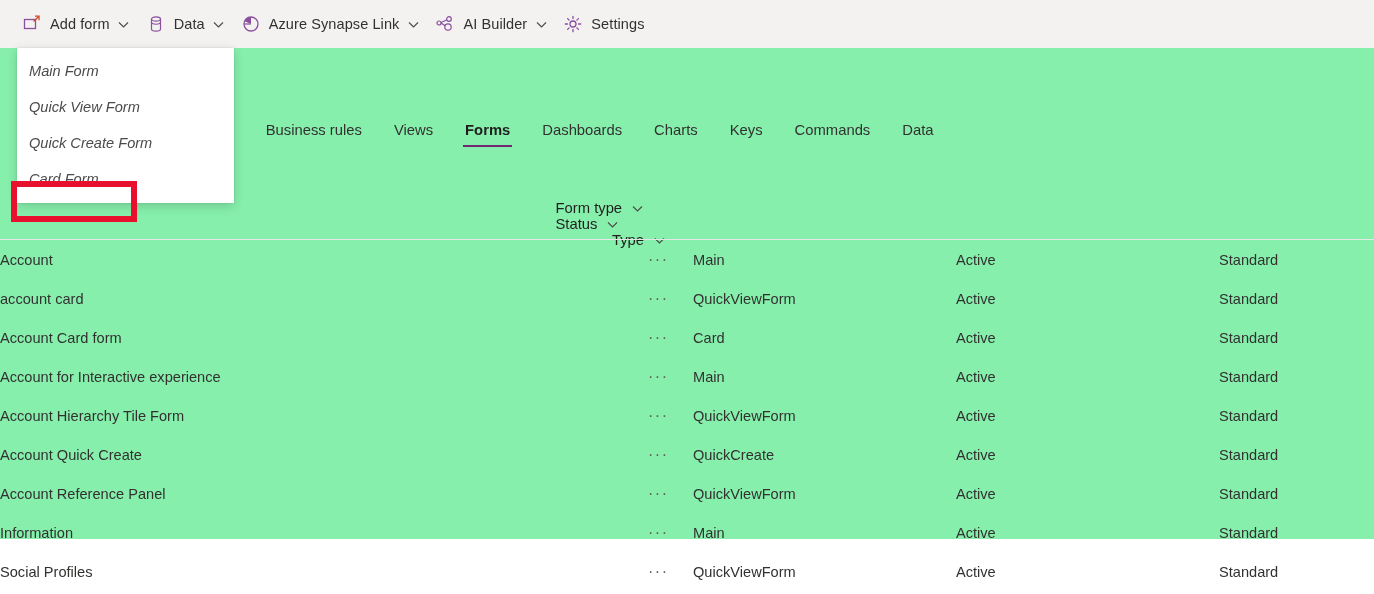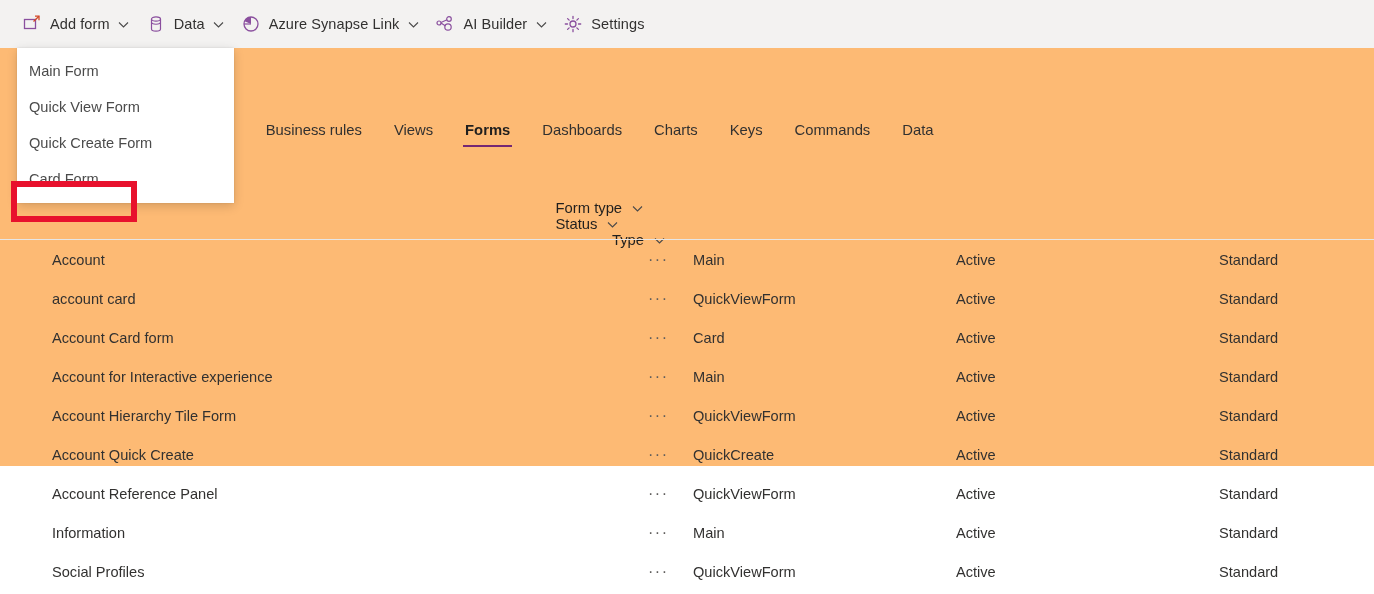--- a/index.html
+++ b/index.html
@@ -3,21 +3,21 @@
 <meta charset="utf-8">
 <style>
   * { box-sizing: border-box; }
   html, body {
     margin: 0; padding: 0;
     width: 1374px; height: 594px;
     background: #ffffff;
     font-family: "Liberation Sans", sans-serif;
     overflow: hidden;
   }
-  #root { position: relative; width: 1374px; height: 466px; background:#fdba74; }
+  #root { position: relative; width: 1374px; height: 539px; background:#86efac; }
 
   
   .commandbar {
     position: absolute; left: 0; top: 0; width: 1374px; height: 48px;
     background: #f3f2f1;
     display: flex; align-items: center;
     padding-left: 14px;
   }
   .cmd-item {
     display: flex; align-items: center;
@@ -83,21 +83,21 @@
   }
   .grid-body {
     position: absolute; left: 0; top: 240px; width: 1374px;
   }
   .grid-row {
     display: flex; align-items: center;
     height: 39px;
     cursor: pointer;
   }
 
-  .col-name   { width: 648px; padding-left: 52px; }
+  .col-name   { width: 648px; }
   .col-menu   { width: 45px;  text-align: left; }
   .col-type   { width: 263px; }
   .col-status { width: 263px; }
   .col-kind   { width: 150px; }
 
   .hdr-cell {
     font-size: 14.8px; color: #201f1e;
     display: flex; align-items: center;
     cursor: pointer;
     user-select: none;
@@ -121,20 +121,21 @@
 
   
   .flyout {
     position: absolute;
     left: 17px; top: 48px;
     width: 217px;
     background: #ffffff;
     box-shadow: 0 3px 10px rgba(0,0,0,0.16), 0 0 2px rgba(0,0,0,0.10);
     padding: 5px 0 6px 0;
     z-index: 30;
+    font-style: italic;
   }
   .flyout-item {
     height: 36px;
     display: flex; align-items: center;
     padding: 0 12px;
     font-size: 14.6px;
     color: #4b4b4b;
     cursor: pointer;
     white-space: nowrap;
   }

